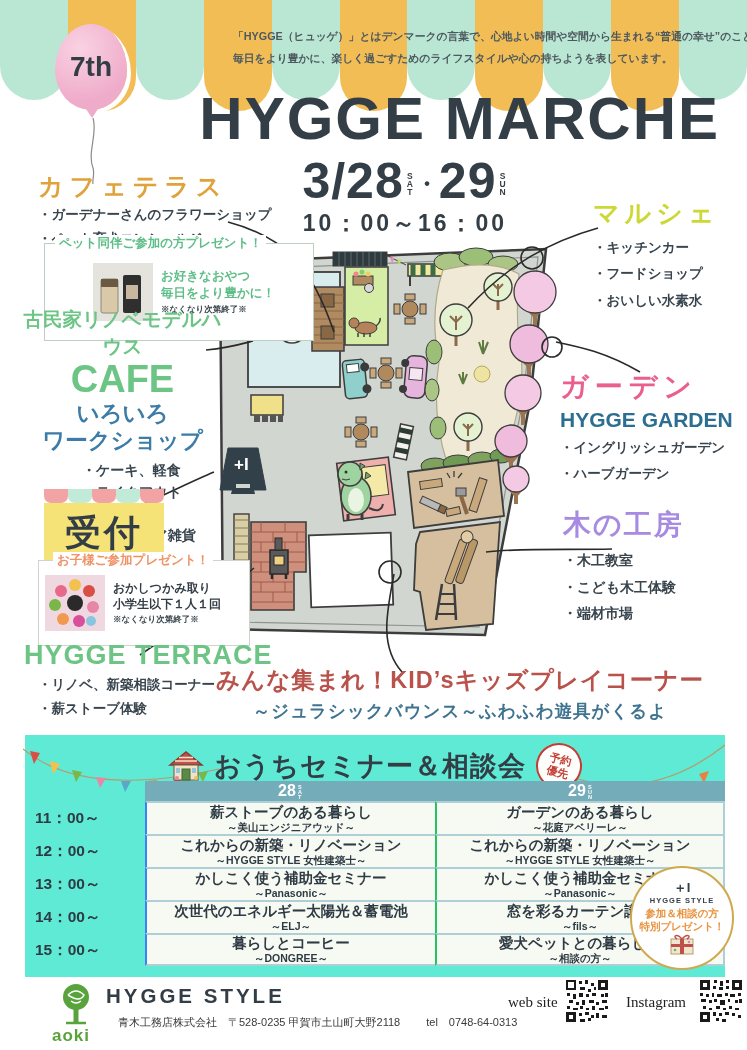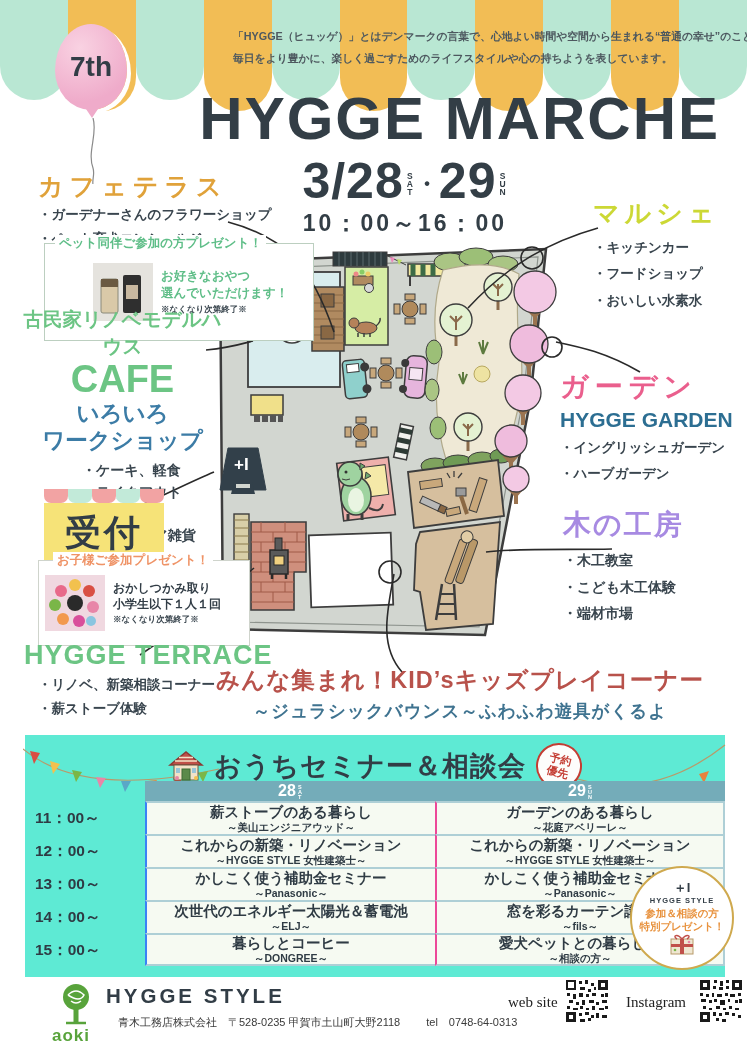--- a/index.html
+++ b/index.html
@@ -104,21 +104,21 @@
   .shead{margin-left:120px;width:580px;height:20px;display:flex;background:#74acb9;color:#fff;}
   .shead .hcell{width:290px;display:flex;align-items:flex-start;justify-content:center;font-weight:bold;}
   .hday{font-size:16px;line-height:20px;}
   .hsuf{display:flex;flex-direction:column;margin:4px 0 0 2px;}
   .hsuf span{font-size:5.5px;line-height:5px;font-weight:bold;}
   .srow{display:grid;grid-template-columns:120px 290px 290px;height:33px;}
   .stime{font-size:15.5px;font-weight:bold;color:#2f3b44;line-height:33px;padding-left:10px;}
   .scell{background:#f6faf2;border-top:2px solid #aecfd6;display:flex;flex-direction:column;
       align-items:center;justify-content:center;}
   .scell.c1{border-left:2px solid #3b82f6;}
-  .scell.c2{border-left:2px solid #ec4899;border-right:2px solid #aecfd6;}
+  .scell.c2{border-left:2px solid #22c55e;border-right:2px solid #aecfd6;}
   .srow:last-child .scell{border-bottom:2px solid #aecfd6;}
   .ctitle{font-size:14.5px;font-weight:bold;color:#2f3b44;line-height:1.05;}
   .csub{font-size:10.5px;font-weight:bold;color:#2f3b44;margin-top:2px;line-height:1;}
 
   .badge{position:absolute;top:866px;left:630px;width:100px;height:100px;border-radius:50%;
       background:#ffffff;border:2px solid #cfa94e;z-index:6;display:flex;flex-direction:column;
       align-items:center;justify-content:center;text-align:center;}
   .badge-logo{font-size:13px;font-weight:bold;color:#323d46;line-height:1;}
   .badge-brand{font-size:7.5px;font-weight:bold;color:#323d46;letter-spacing:1px;margin:2px 0;}
   .badge-line{font-size:10.5px;font-weight:bold;color:#e8923e;line-height:1.25;}
@@ -436,21 +436,21 @@
     <span class="gift-label">ペット同伴ご参加の方プレゼント！</span>
     <svg width="60" height="58" viewBox="0 0 60 58">
       <rect width="60" height="58" fill="#e5e3de"></rect>
       <rect x="8" y="16" width="17" height="34" rx="2" fill="#d9c9a8" stroke="#8a8a7a"></rect>
       <rect x="8" y="16" width="17" height="8" fill="#6a5a42"></rect>
       <rect x="30" y="12" width="18" height="38" rx="2" fill="#2f2f2f"></rect>
       <rect x="33" y="22" width="12" height="14" fill="#c8b8a0"></rect>
     </svg>
     <div class="gift-text">
       <div class="gift-line">お好きなおやつ</div>
-      <div class="gift-line">選んでいただけます！</div>
+      <div class="gift-line">毎日をより豊かに！</div>
       <div class="gift-note">※なくなり次第終了※</div>
     </div>
   </div>
 
   <div class="abs cafe-blk">
     <div class="cafe-sub">古民家リノベモデルハウス</div>
     <div class="cafe-big">CAFE</div>
     <div class="ws-line">いろいろ</div>
     <div class="ws-line">ワークショップ</div>
     <div class="bullets">

